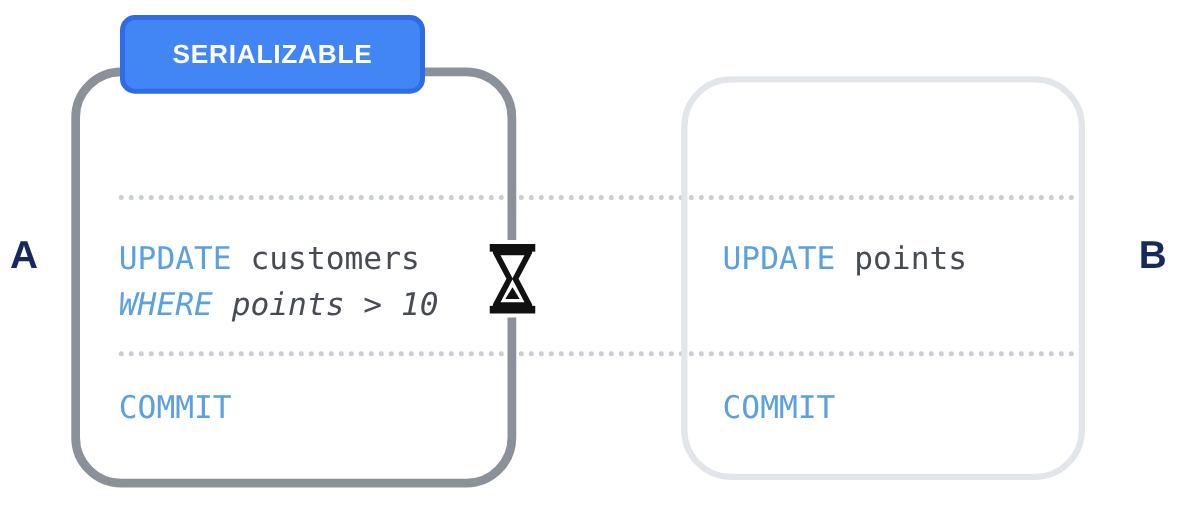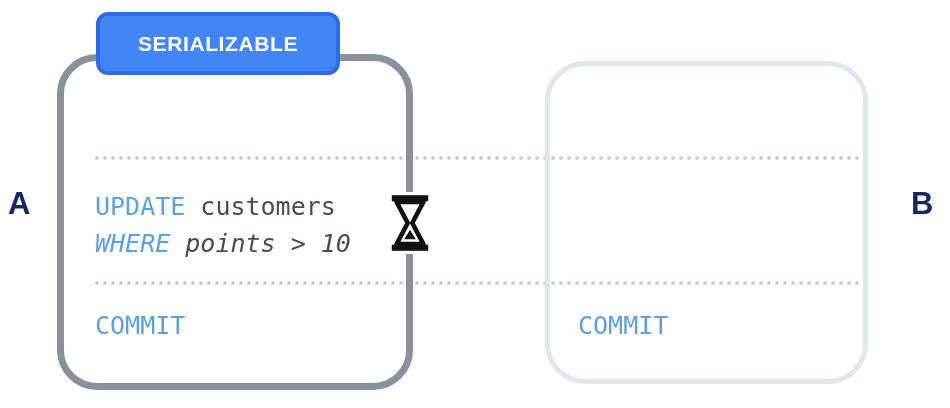--- a/index.html
+++ b/index.html
@@ -118,20 +118,21 @@
 
   <div class="side-label a">A</div>
   <div class="side-label b">B</div>
 
   <div class="code-line a-line1"><span class="kw">UPDATE</span><span> customers</span></div>
 
   <div class="code-line a-line2"><span class="kw">WHERE</span><span> points &gt; 10</span></div>
 
   <div class="code-line a-commit"><span class="kw">COMMIT</span></div>
 
+  <div class="code-line b-line1"><span class="kw">UPDATE</span><span> points</span></div>
 
   <div class="code-line b-commit"><span class="kw">COMMIT</span></div>
 
   <div class="hourglass" title="">
     <svg width="46" height="58" viewBox="0 0 24 30" xmlns="http://www.w3.org/2000/svg">
       <rect x="2.5" y="0.5" width="19" height="3.2" fill="#111111"></rect>
       <rect x="2.5" y="26.3" width="19" height="3.2" fill="#111111"></rect>
       <path d="M5 4 L19 4 L13.2 15 L19 26 L5 26 L10.8 15 Z" fill="none" stroke="#111111" stroke-width="2.4" stroke-linejoin="round"></path>
       <path d="M9 23.5 L15 23.5 L12 18.5 Z" fill="#111111"></path>
     </svg>

